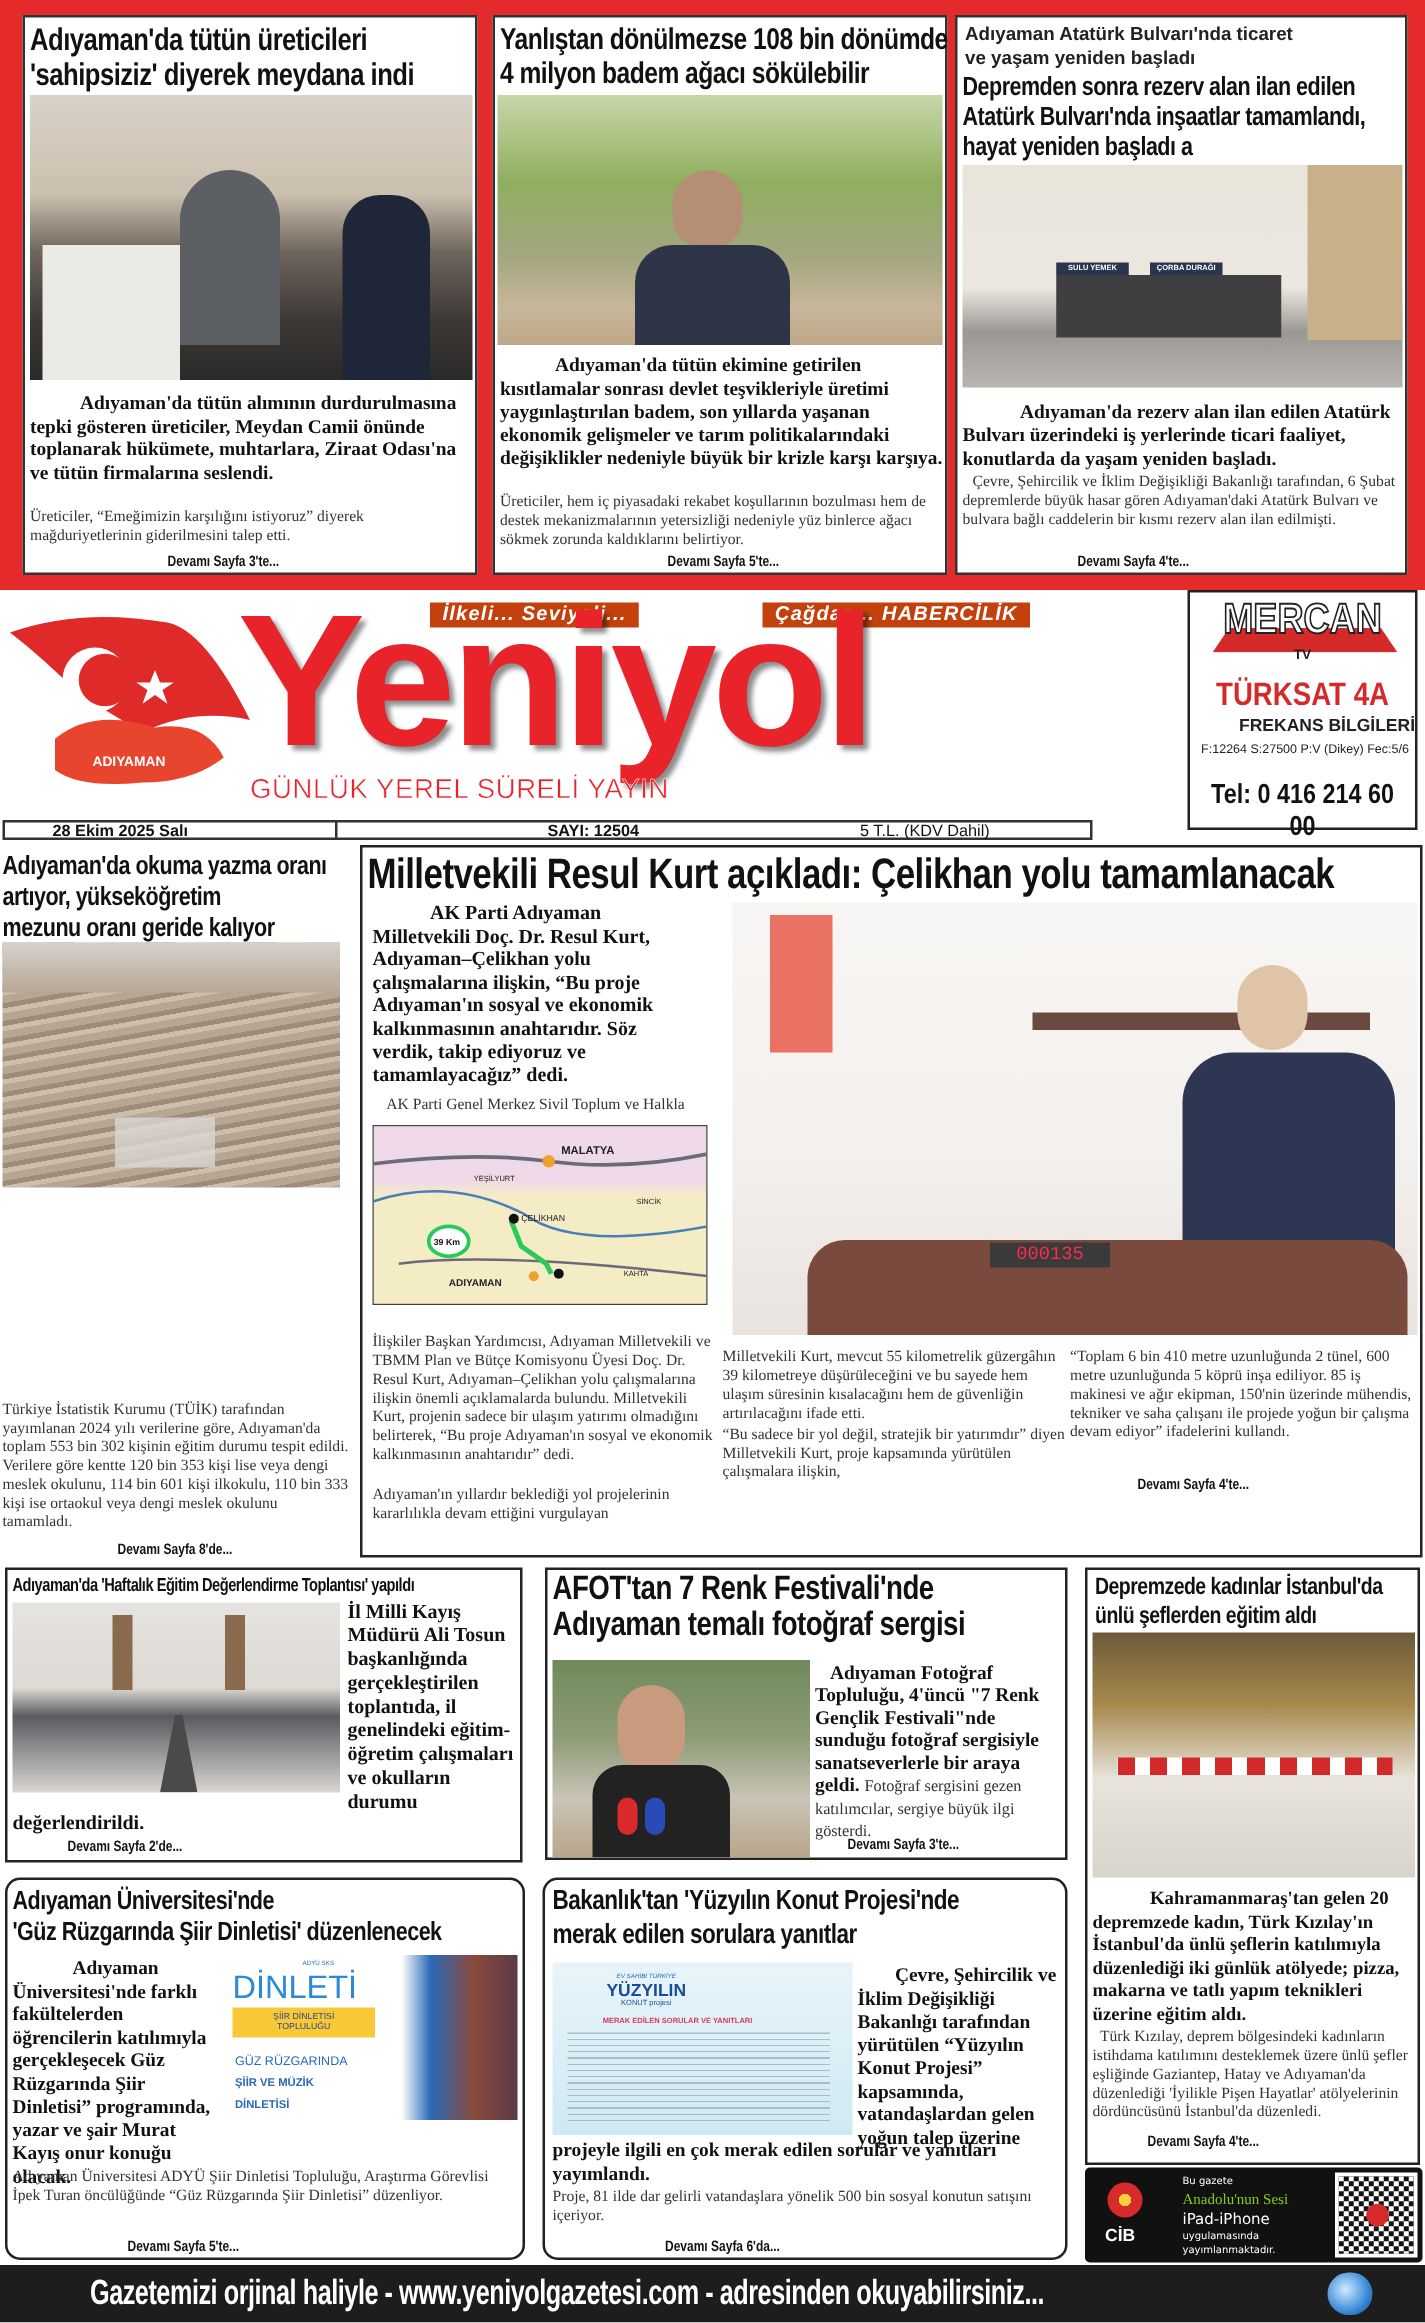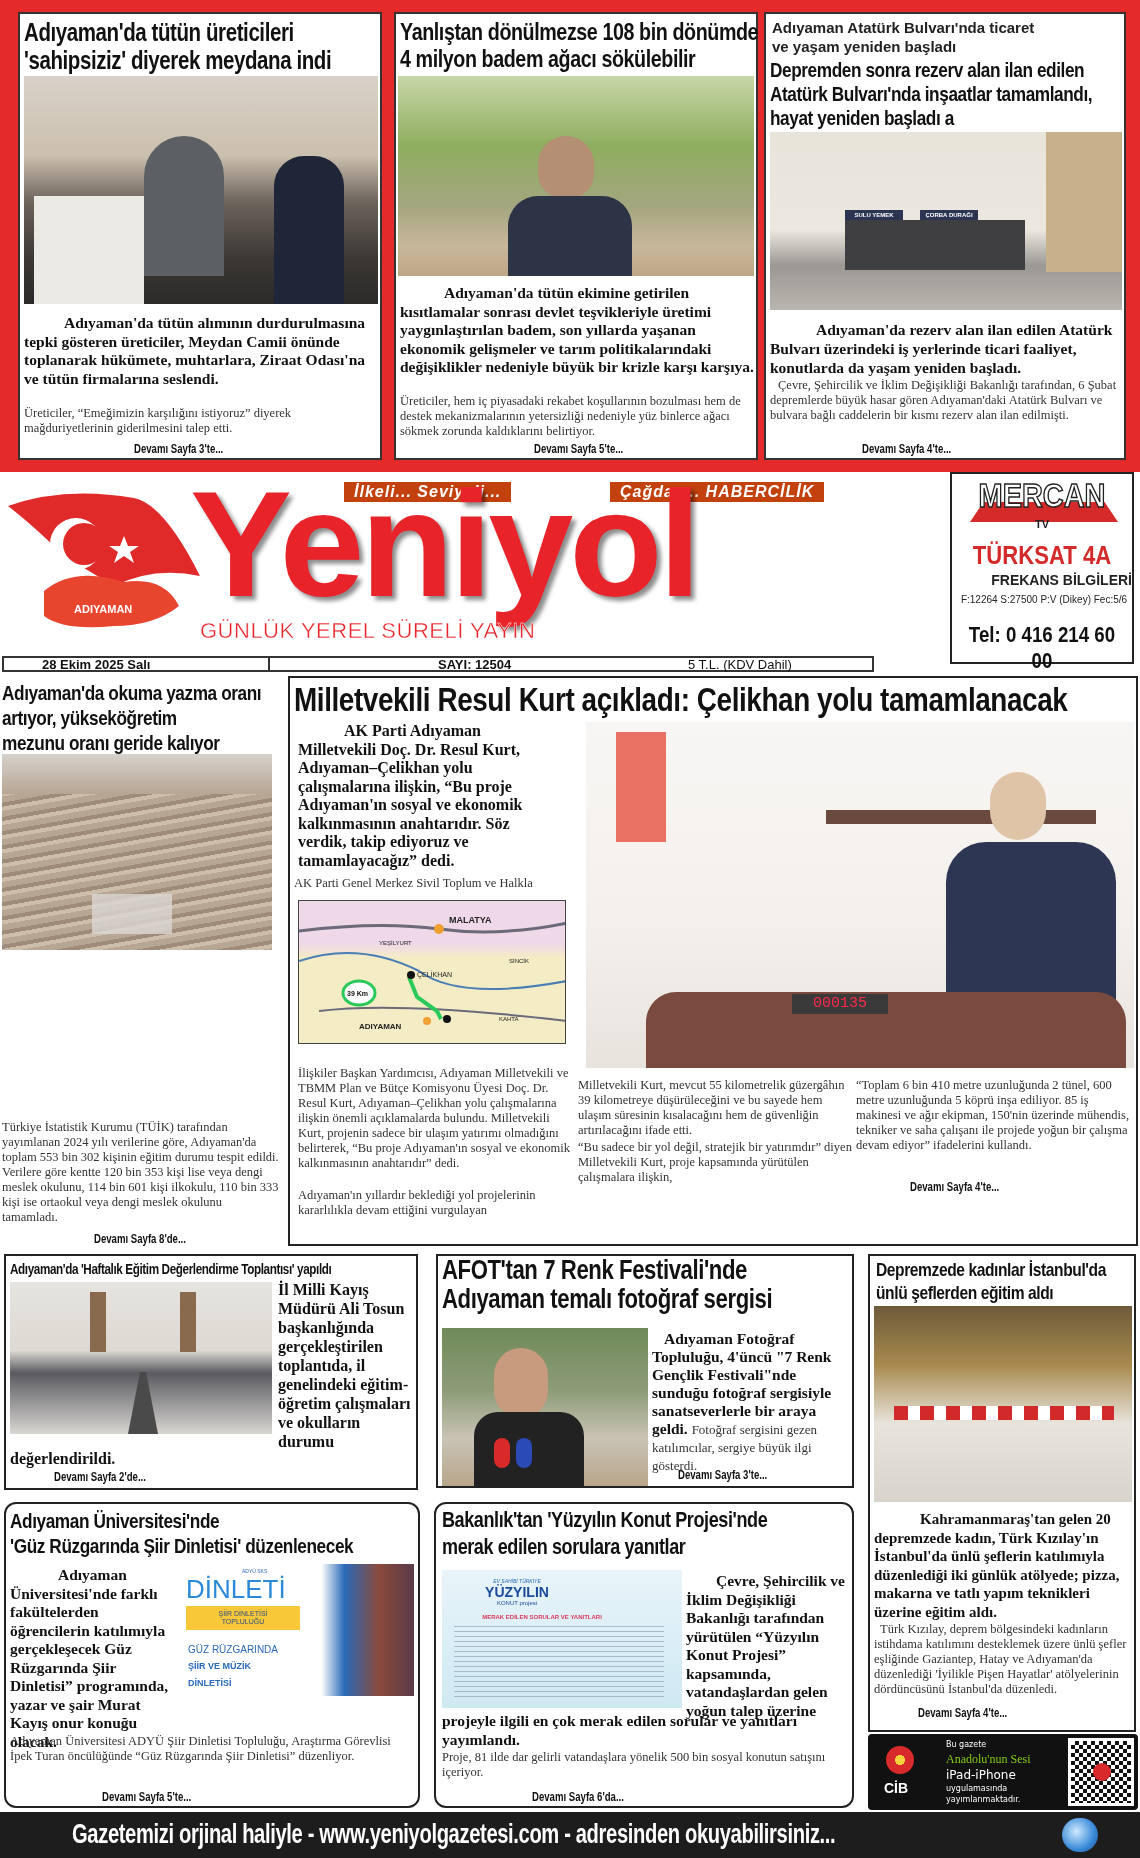--- a/index.html
+++ b/index.html
@@ -122,21 +122,21 @@
     <div class="abs" style="left:90px;top:140px;width:80px;height:40px;background:#d9d7d3;opacity:.8"></div>
   </div>
   <div class="body abs" style="left:2px;top:440px;width:278px;font-size:12.5px;line-height:15px">Türkiye İstatistik Kurumu (TÜİK) tarafından yayımlanan 2024 yılı verilerine göre, Adıyaman'da toplam 553 bin 302 kişinin eğitim durumu tespit edildi. Verilere göre kentte 120 bin 353 kişi lise veya dengi meslek okulunu, 114 bin 601 kişi ilkokulu, 110 bin 333 kişi ise ortaokul veya dengi meslek okulunu tamamladı.</div>
   <div class="devam abs" style="left:94px;top:552px">Devamı Sayfa 8'de...</div>
 </div>
 
 <div class="box" style="left:288px;top:676px;width:850px;height:570px;border-width:2px">
   <div class="hl abs" style="left:4px;top:2px;font-size:34px;line-height:38px;transform:scaleX(0.82)">Milletvekili Resul Kurt açıkladı: Çelikhan yolu tamamlanacak</div>
 
   <div class="lead abs" style="left:8px;top:44px;width:262px;font-size:16px;line-height:18.5px;text-indent:46px">AK Parti Adıyaman Milletvekili Doç. Dr. Resul Kurt, Adıyaman–Çelikhan yolu çalışmalarına ilişkin, “Bu proje Adıyaman'ın sosyal ve ekonomik kalkınmasının anahtarıdır. Söz verdik, takip ediyoruz ve tamamlayacağız” dedi.</div>
-  <div class="body abs" style="left:4px;top:198px;width:270px;white-space:nowrap;overflow:hidden">AK Parti Genel Merkez Sivil Toplum ve Halkla</div>
+  <div class="body abs" style="left:19px;top:198px;width:270px;white-space:nowrap;overflow:hidden">AK Parti Genel Merkez Sivil Toplum ve Halkla</div>
 
   <div class="photo" style="left:8px;top:222px;width:268px;height:144px;background:linear-gradient(180deg,#efd9e8 0%,#efd9e8 30%,#f4ecc4 40%,#f4ecc4 100%);border:1px solid #444">
     <svg width="268" height="144" viewBox="0 0 268 144">
       <path d="M0 30 Q80 20 140 28 T268 22" stroke="#6a6a7a" stroke-width="3" fill="none"></path>
       <path d="M0 60 Q60 40 120 70 Q160 100 268 80" stroke="#4a7fb5" stroke-width="2" fill="none"></path>
       <path d="M20 110 Q100 100 268 120" stroke="#6a6a7a" stroke-width="2" fill="none"></path>
       <path d="M110 76 L118 96 L138 110 L142 118" stroke="#29c95a" stroke-width="4" fill="none"></path>
       <circle cx="112" cy="74" r="4" fill="#111"></circle>
       <circle cx="148" cy="118" r="4" fill="#111"></circle>
       <circle cx="128" cy="120" r="4" fill="#f0a030"></circle>

